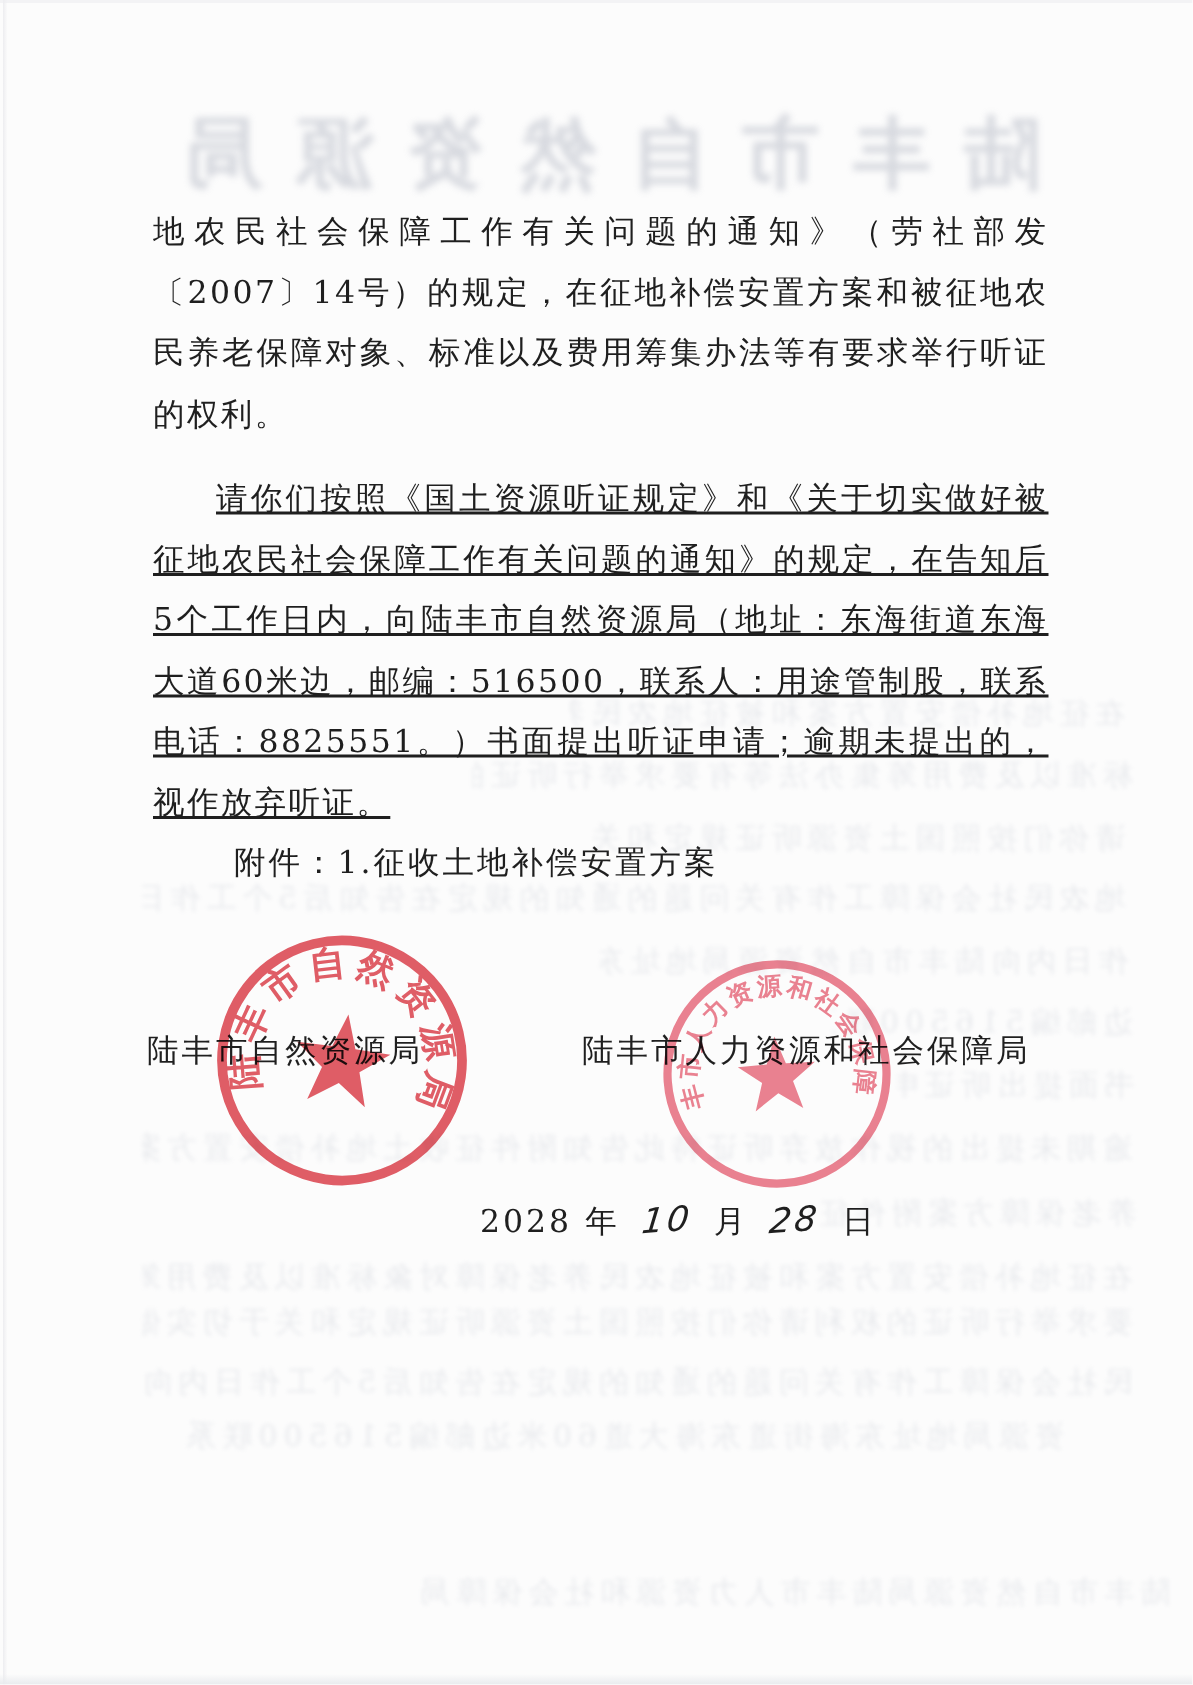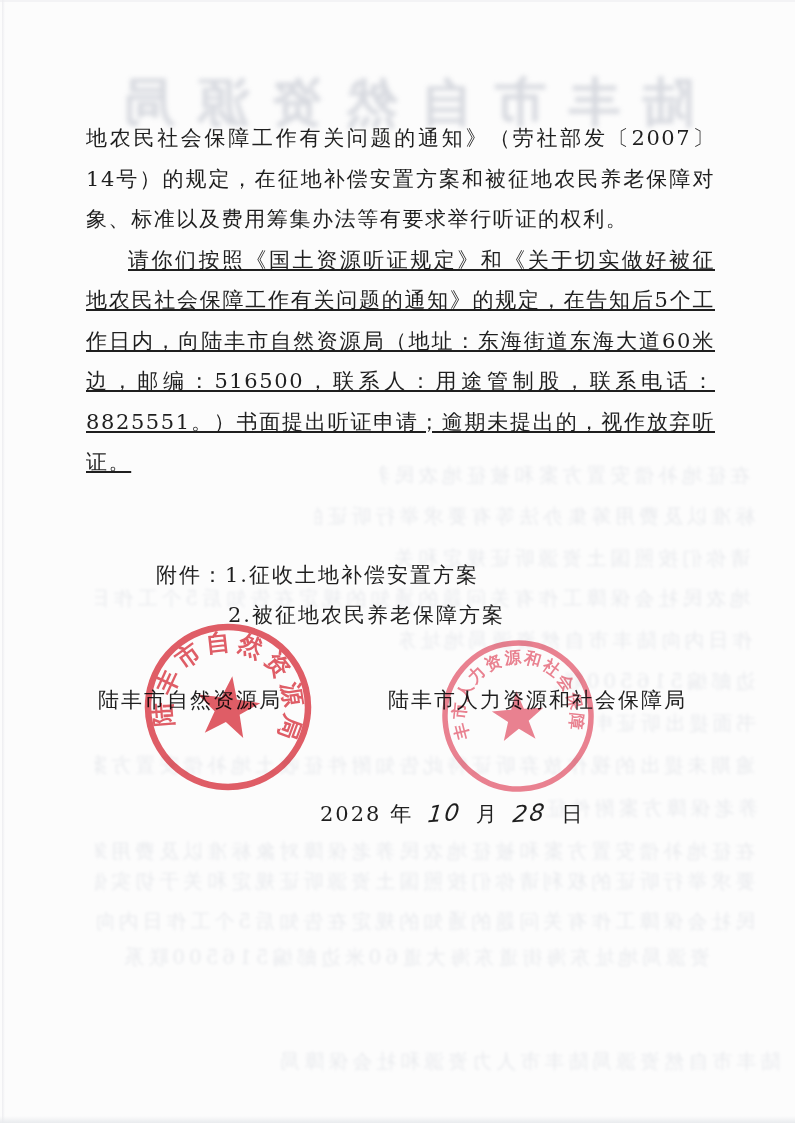--- a/index.html
+++ b/index.html
@@ -35,21 +35,21 @@
   .bl12{top:908px;left:95px;width:660px;}
   .bl13{top:944px;left:95px;width:615px;}
   .bl14{top:1048px;left:165px;width:615px;}
 
   
   .body-text{
     position:absolute;left:86px;top:118px;width:629px;
     font-size:21px;line-height:40.5px;letter-spacing:1.6px;
     text-align:justify;text-justify:inter-character;
   }
-  .body-text p{margin:0;}
+  .body-text p{margin:16px;}
   .body-text p.indent{text-indent:2em;text-decoration:underline;}
 
   .attachments{position:absolute;left:88px;top:555px;font-size:21px;line-height:40px;letter-spacing:2px;}
   .att-line1{padding-left:68px;}
   .att-line2{padding-left:140px;}
 
   .signers{position:absolute;left:0;top:686px;width:795px;height:30px;font-size:21px;letter-spacing:2px;}
   .signer-1{position:absolute;left:98px;top:0;}
   .signer-2{position:absolute;left:388px;top:0;}
 
@@ -92,23 +92,20 @@
 
   <div class="body-text">
     <p>地农民社会保障工作有关问题的通知》（劳社部发〔2007〕14号）的规定，在征地补偿安置方案和被征地农民养老保障对象、标准以及费用筹集办法等有要求举行听证的权利。</p>
     <p class="indent">请你们按照《国土资源听证规定》和《关于切实做好被征地农民社会保障工作有关问题的通知》的规定，在告知后5个工作日内，向陆丰市自然资源局（地址：东海街道东海大道60米边，邮编：516500，联系人：用途管制股，联系电话：8825551。）书面提出听证申请；逾期未提出的，视作放弃听证。</p>
   </div>
 
   <div class="attachments">
     <div class="att-line1">
       <span>附件：</span><span>1.征收土地补偿安置方案</span>
     </div>
-    <div class="att-line2">
-      <span>2.被征地农民养老保障方案</span>
-    </div>
   </div>
 
   <div class="signers">
     <span class="signer-1">陆丰市自然资源局</span>
     <span class="signer-2">陆丰市人力资源和社会保障局</span>
   </div>
 
   <div class="date-line">
     <span>2028</span>
     <span>年</span>

